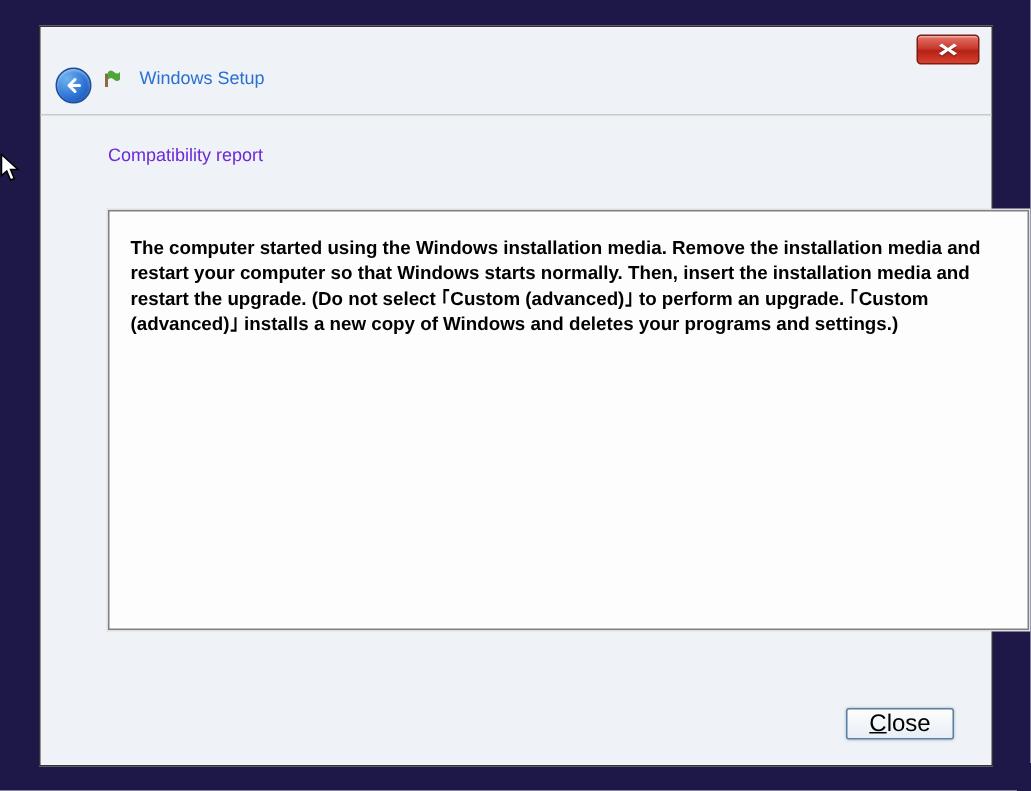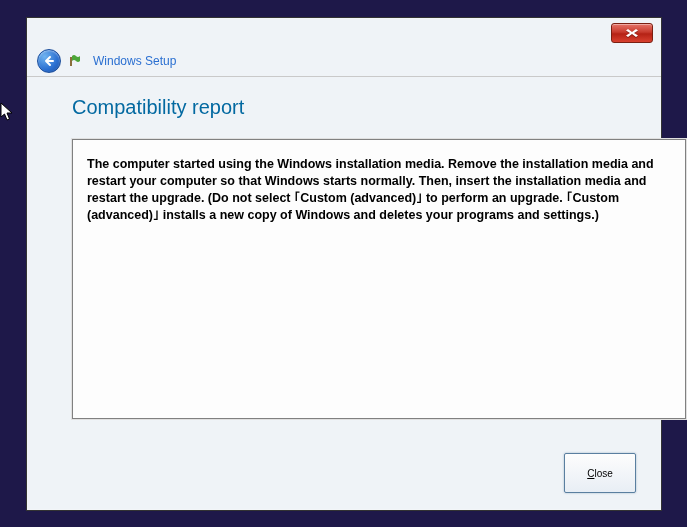--- a/index.html
+++ b/index.html
@@ -34,21 +34,21 @@
       display: flex; align-items: center; justify-content: center;
       box-shadow: inset 0 1px 0 rgba(255,255,255,0.4);
       cursor: default;
     }
     .titlebar-close svg { filter: drop-shadow(0 1px 0 rgba(0,0,0,0.3)); }
     .header {
       position: absolute;
       top: 27px; left: 0; right: 0;
       height: 32px;
       border-bottom: 1px solid #c9c9c9;
-      display: flex; align-items: center;
+      display: flex; align-items: flex-start;
       padding-left: 10px;
       gap: 8px;
     }
     .back-btn {
       width: 24px; height: 24px;
       border-radius: 50%;
       background: radial-gradient(circle at 30% 30%, #6fb3f0, #2a6fd1 60%, #1c4e9c);
       border: 1px solid #1c4e9c;
       display: flex; align-items: center; justify-content: center;
       box-shadow: inset 0 1px 2px rgba(255,255,255,0.5);
@@ -59,50 +59,50 @@
     }
     .app-title {
       font-size: 12px;
       color: #2a6fd1;
     }
     .content {
       position: absolute;
       top: 78px; left: 45px; right: 45px;
     }
     .page-title {
-      font-size: 20px;
-      color: #0369a1;
+      font-size: 12px;
+      color: #6d28d9;
       font-weight: 400;
-      margin-bottom: 20px;
+      margin-bottom: 30px;
     }
     .report-panel {
       width: 614px; height: 280px;
       background: #fdfdfd;
       border: 1px solid #808080;
       box-shadow: 0 0 0 1px #e0e0e0;
       padding: 16px 14px;
     }
     .report-text {
       font-size: 12.5px;
       font-weight: bold;
       color: #000;
       line-height: 1.35;
       font-family: Tahoma, sans-serif;
     }
     .footer {
       position: absolute;
       bottom: 17px; right: 25px;
     }
     .btn {
-      min-width: 72px; height: 40px;
+      min-width: 72px; height: 21px;
       padding: 0 14px;
       background: linear-gradient(#fdfdfd, #e8eef5);
       border: 1px solid #5a7fa0;
       border-radius: 2px;
-      font-size: 10px;
+      font-size: 16px;
       font-family: "Segoe UI", Tahoma, sans-serif;
       color: #000;
       box-shadow: 0 0 2px rgba(90,127,160,0.6);
     }
     .btn .u { text-decoration: underline; }
   </style>
 </head>
 <body>
 
 <div class="window">

